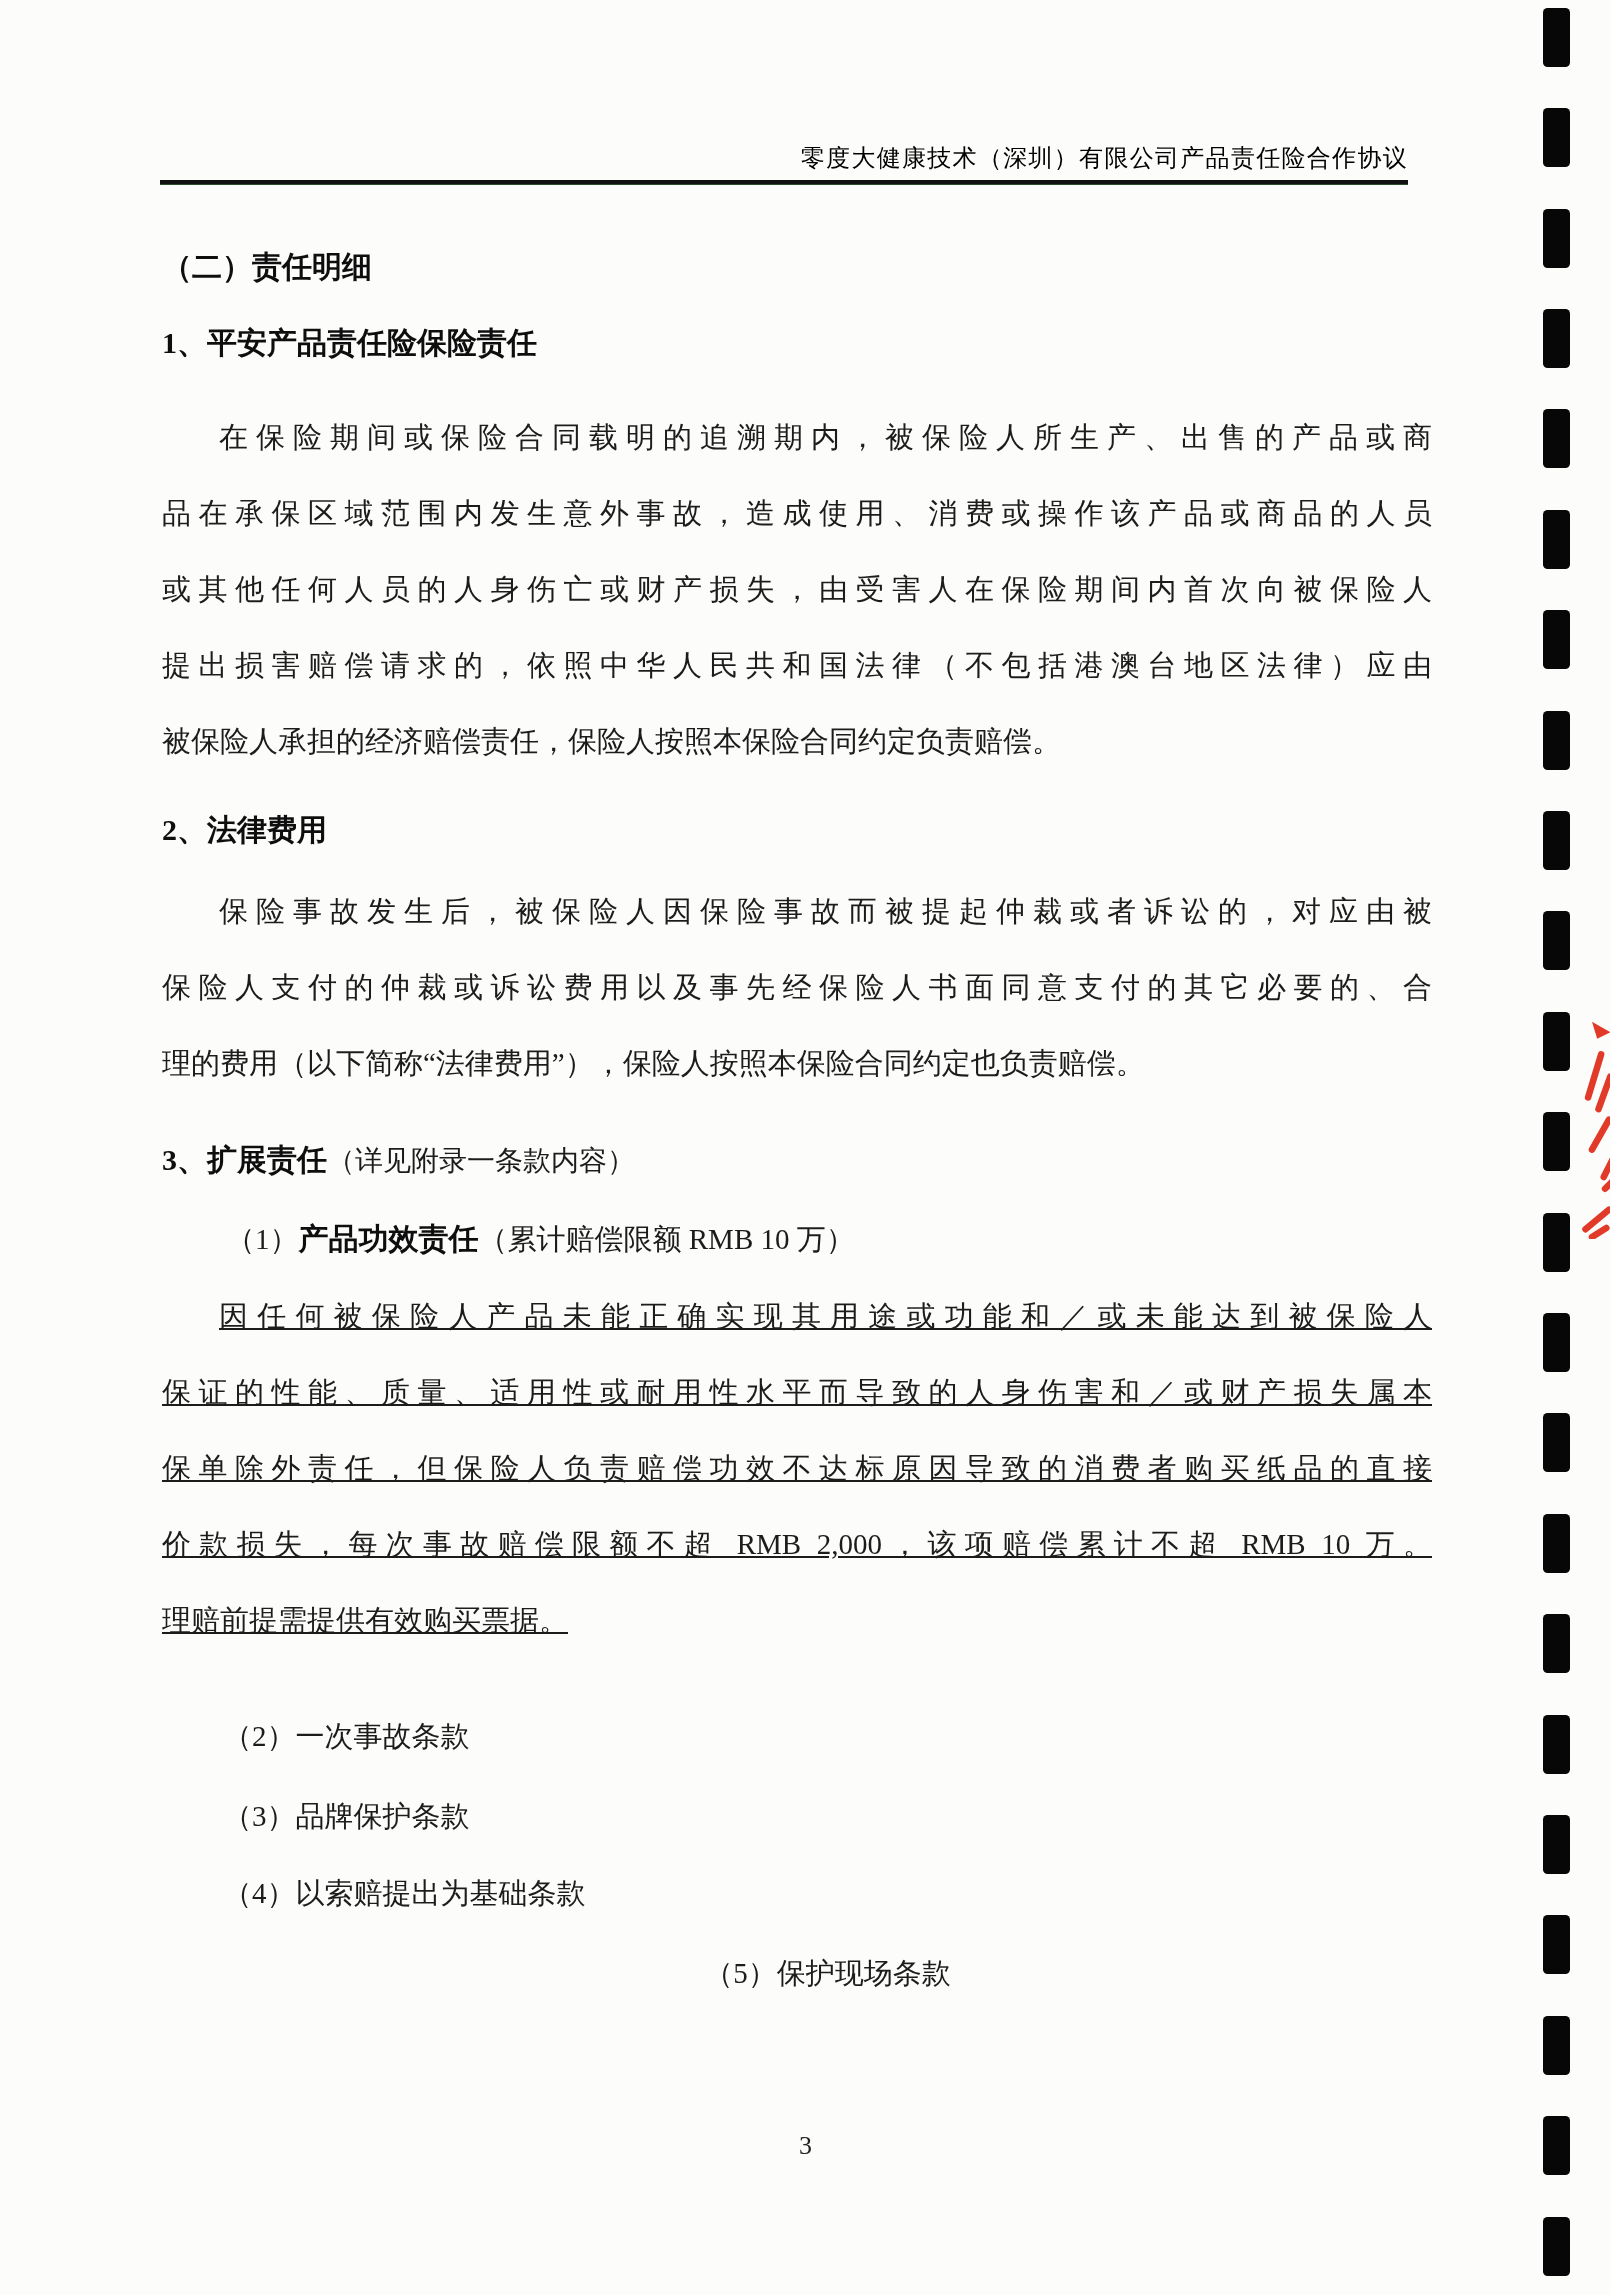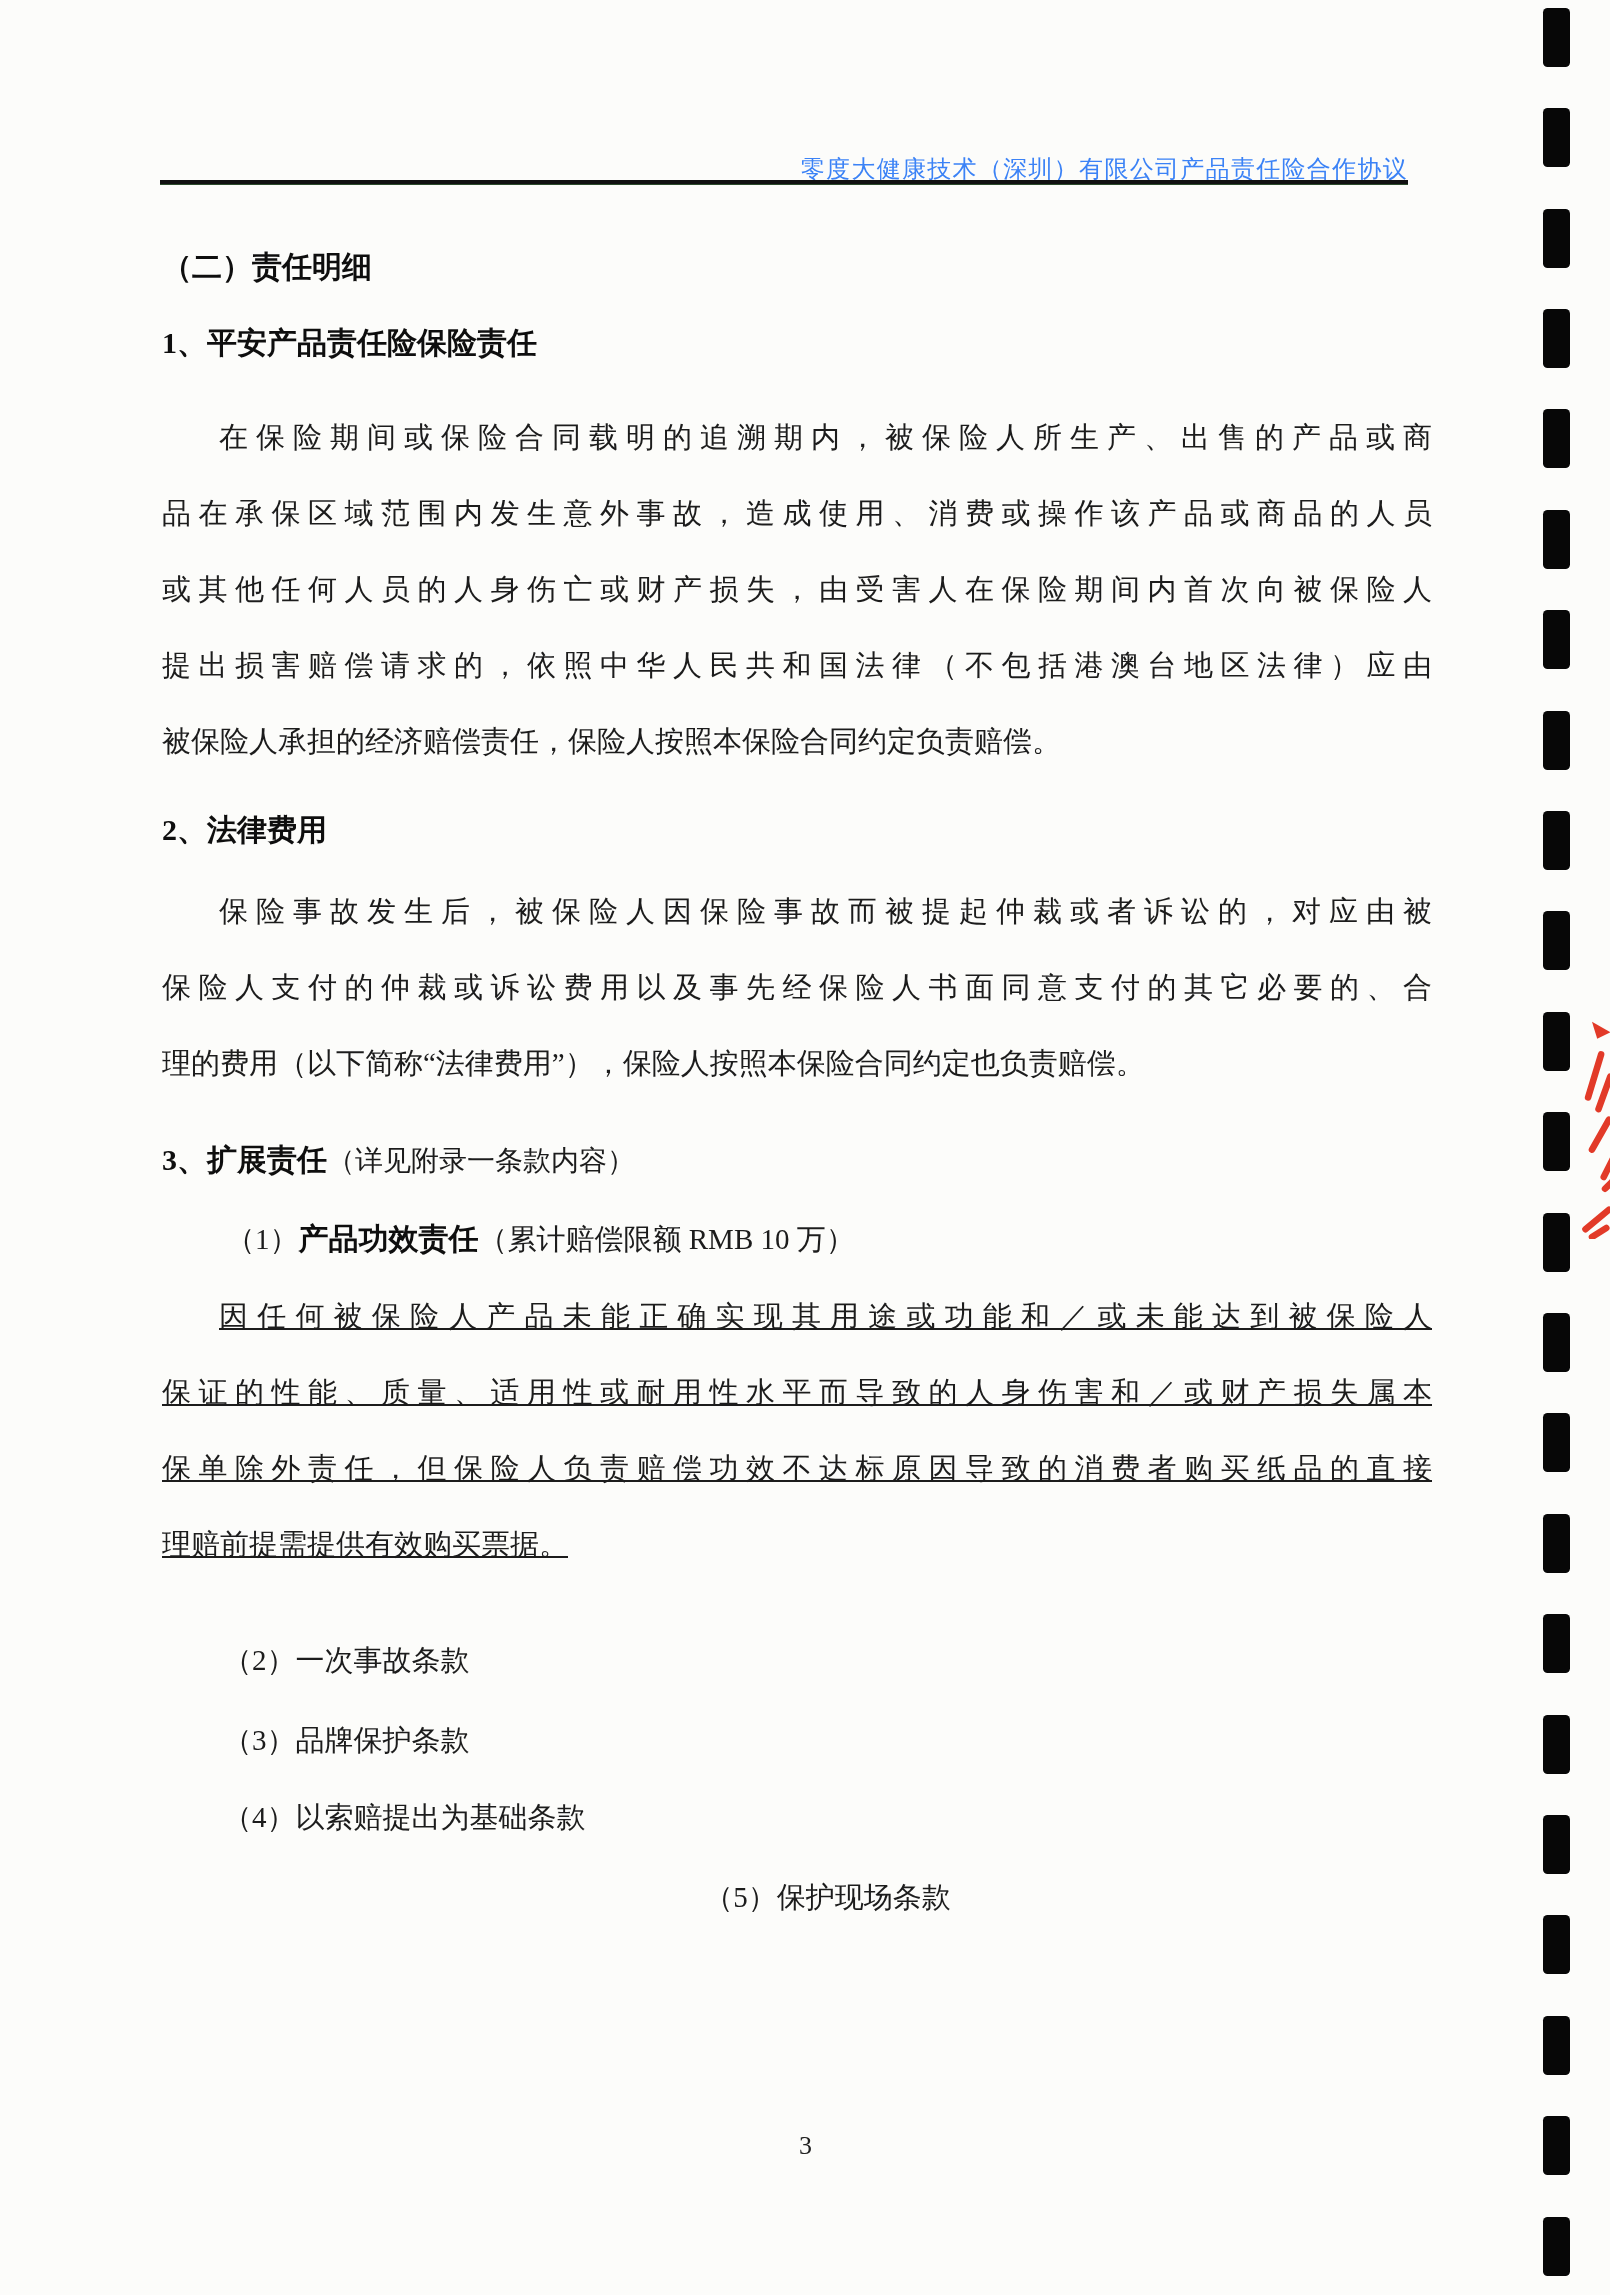--- a/index.html
+++ b/index.html
@@ -10,25 +10,25 @@
     margin: 0 auto;
     background: #fcfcfa;
     overflow: hidden;
     font-family: "Liberation Serif", "DejaVu Serif", serif;
     color: #1c1c1c;
   }
 
   
   .doc-header {
     position: absolute;
-    top: 153px;
+    top: 142px;
     right: 203px;
     font-size: 24px;
     letter-spacing: 1.3px;
-    color: #3b82f6;
+    color: #000000;
     white-space: nowrap;
   }
   .header-rule {
     position: absolute;
     top: 180px;
     left: 160px;
     width: 1248px;
     height: 3.9px;
     background: #111;
     border-bottom: 0.7px solid #2c4b2c;
@@ -121,20 +121,21 @@
         <div class="para-line first">保险事故发生后，被保险人因保险事故而被提起仲裁或者诉讼的，对应由被</div>
         <div class="para-line">保险人支付的仲裁或诉讼费用以及事先经保险人书面同意支付的其它必要的、合</div>
         <div class="para-line last">理的费用（以下简称“法律费用”），保险人按照本保险合同约定也负责赔偿。</div>
       </div>
       <div class="blk blk-heading"><span>3、扩展责任</span><span class="reg">（详见附录一条款内容）</span></div>
       <div class="blk blk-subheading"><span>（1）</span><span class="bold">产品功效责任</span><span>（累计赔偿限额 RMB 10 万）</span></div>
       <div class="blk blk-para">
         <div class="para-line first">因任何被保险人产品未能正确实现其用途或功能和／或未能达到被保险人</div>
         <div class="para-line">保证的性能、质量、适用性或耐用性水平而导致的人身伤害和／或财产损失属本</div>
         <div class="para-line">保单除外责任，但保险人负责赔偿功效不达标原因导致的消费者购买纸品的直接</div>
+        <div class="para-line">价款损失，每次事故赔偿限额不超 RMB 2,000，该项赔偿累计不超 RMB 10 万。</div>
         <div class="para-line last">理赔前提需提供有效购买票据。</div>
       </div>
       <div class="blk blk-item">（2）一次事故条款</div>
       <div class="blk blk-item">（3）品牌保护条款</div>
       <div class="blk blk-item">（4）以索赔提出为基础条款</div>
       <div class="blk blk-item">（5）保护现场条款</div>
     </div>
 
   <div id="binding">
       <div class="bind-mark" style="top: 7.8px; background: rgb(7, 7, 7);"></div>

